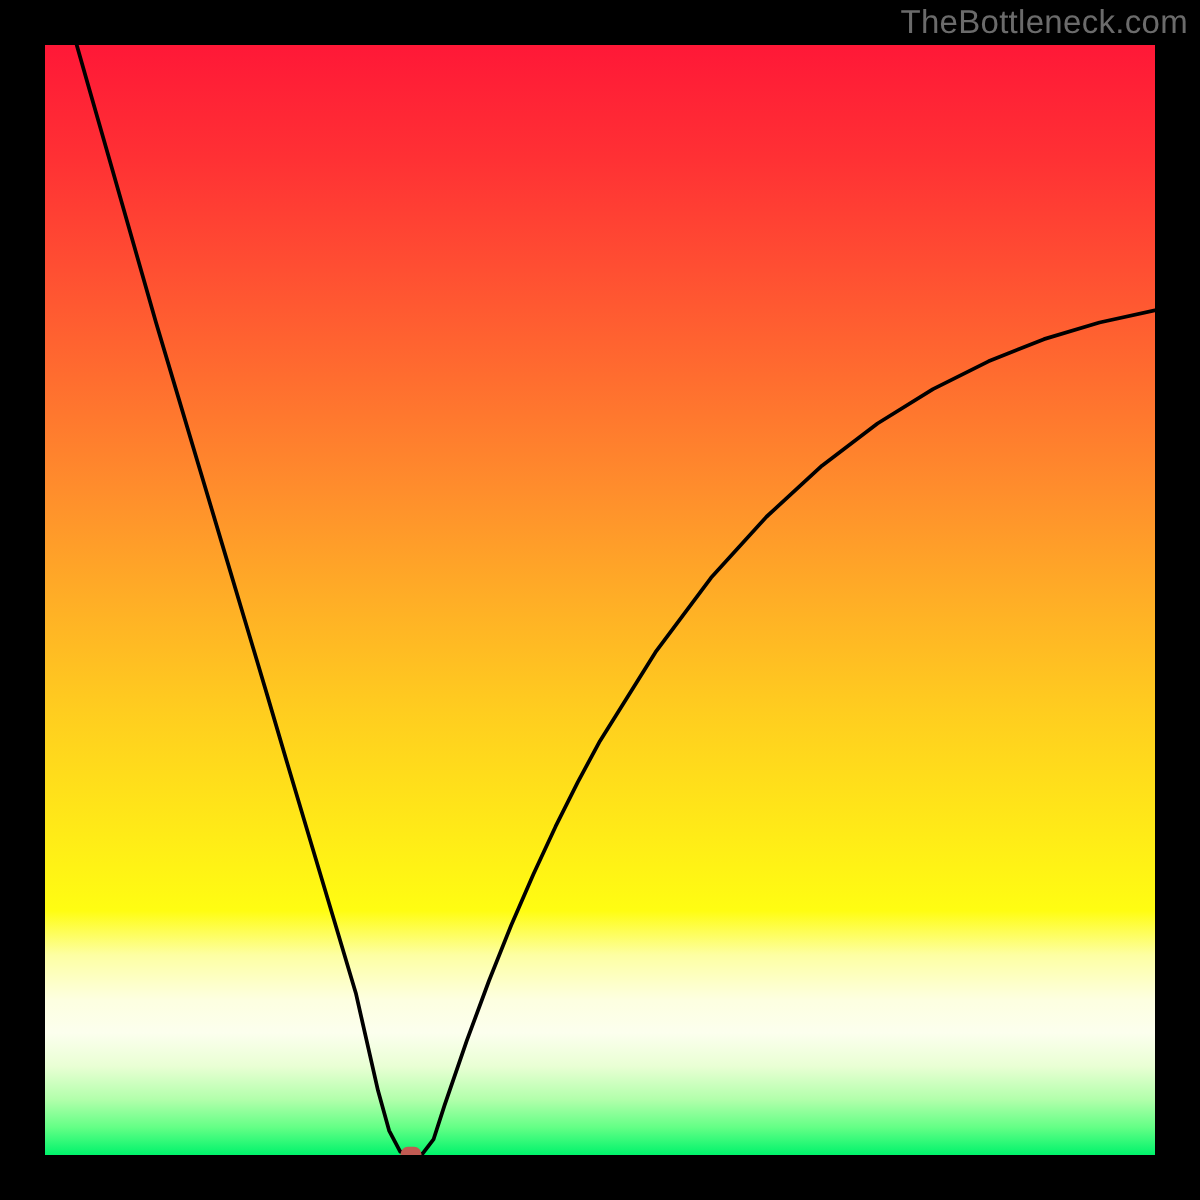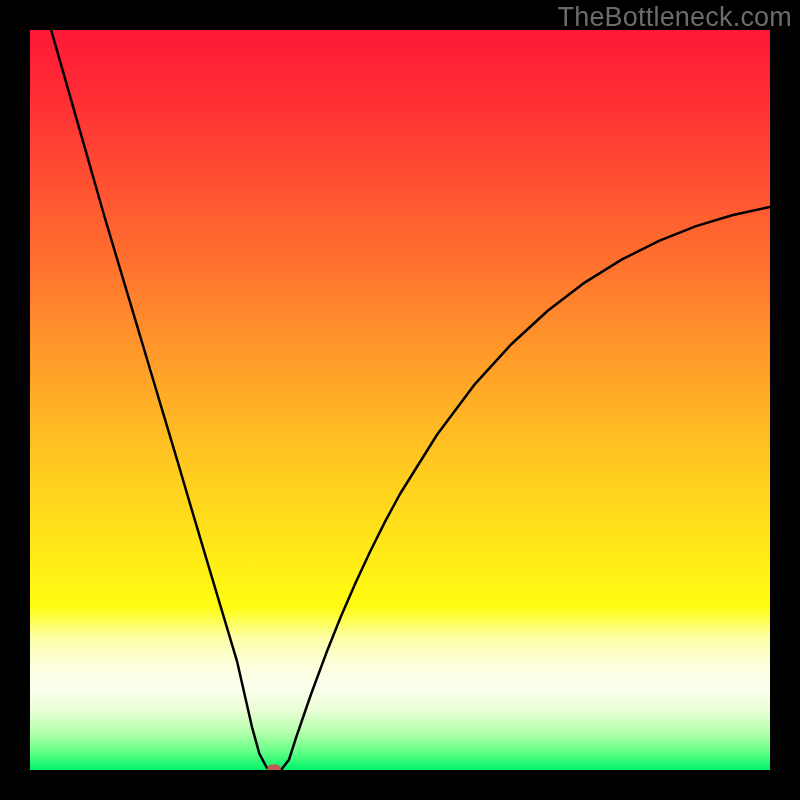--- a/index.html
+++ b/index.html
@@ -29,21 +29,21 @@
   }
   .gradient-bg {
     position: absolute;
     inset: 0;
   }
   .watermark {
     position: absolute;
     top: 2px;
     right: 8px;
     color: #6b6b6b;
-    font-size: 27px;
+    font-size: 22px;
     font-weight: 400;
     letter-spacing: 0.2px;
   }
   svg.curve {
     position: absolute;
     inset: 0;
     width: 100%;
     height: 100%;
   }
   .marker {

